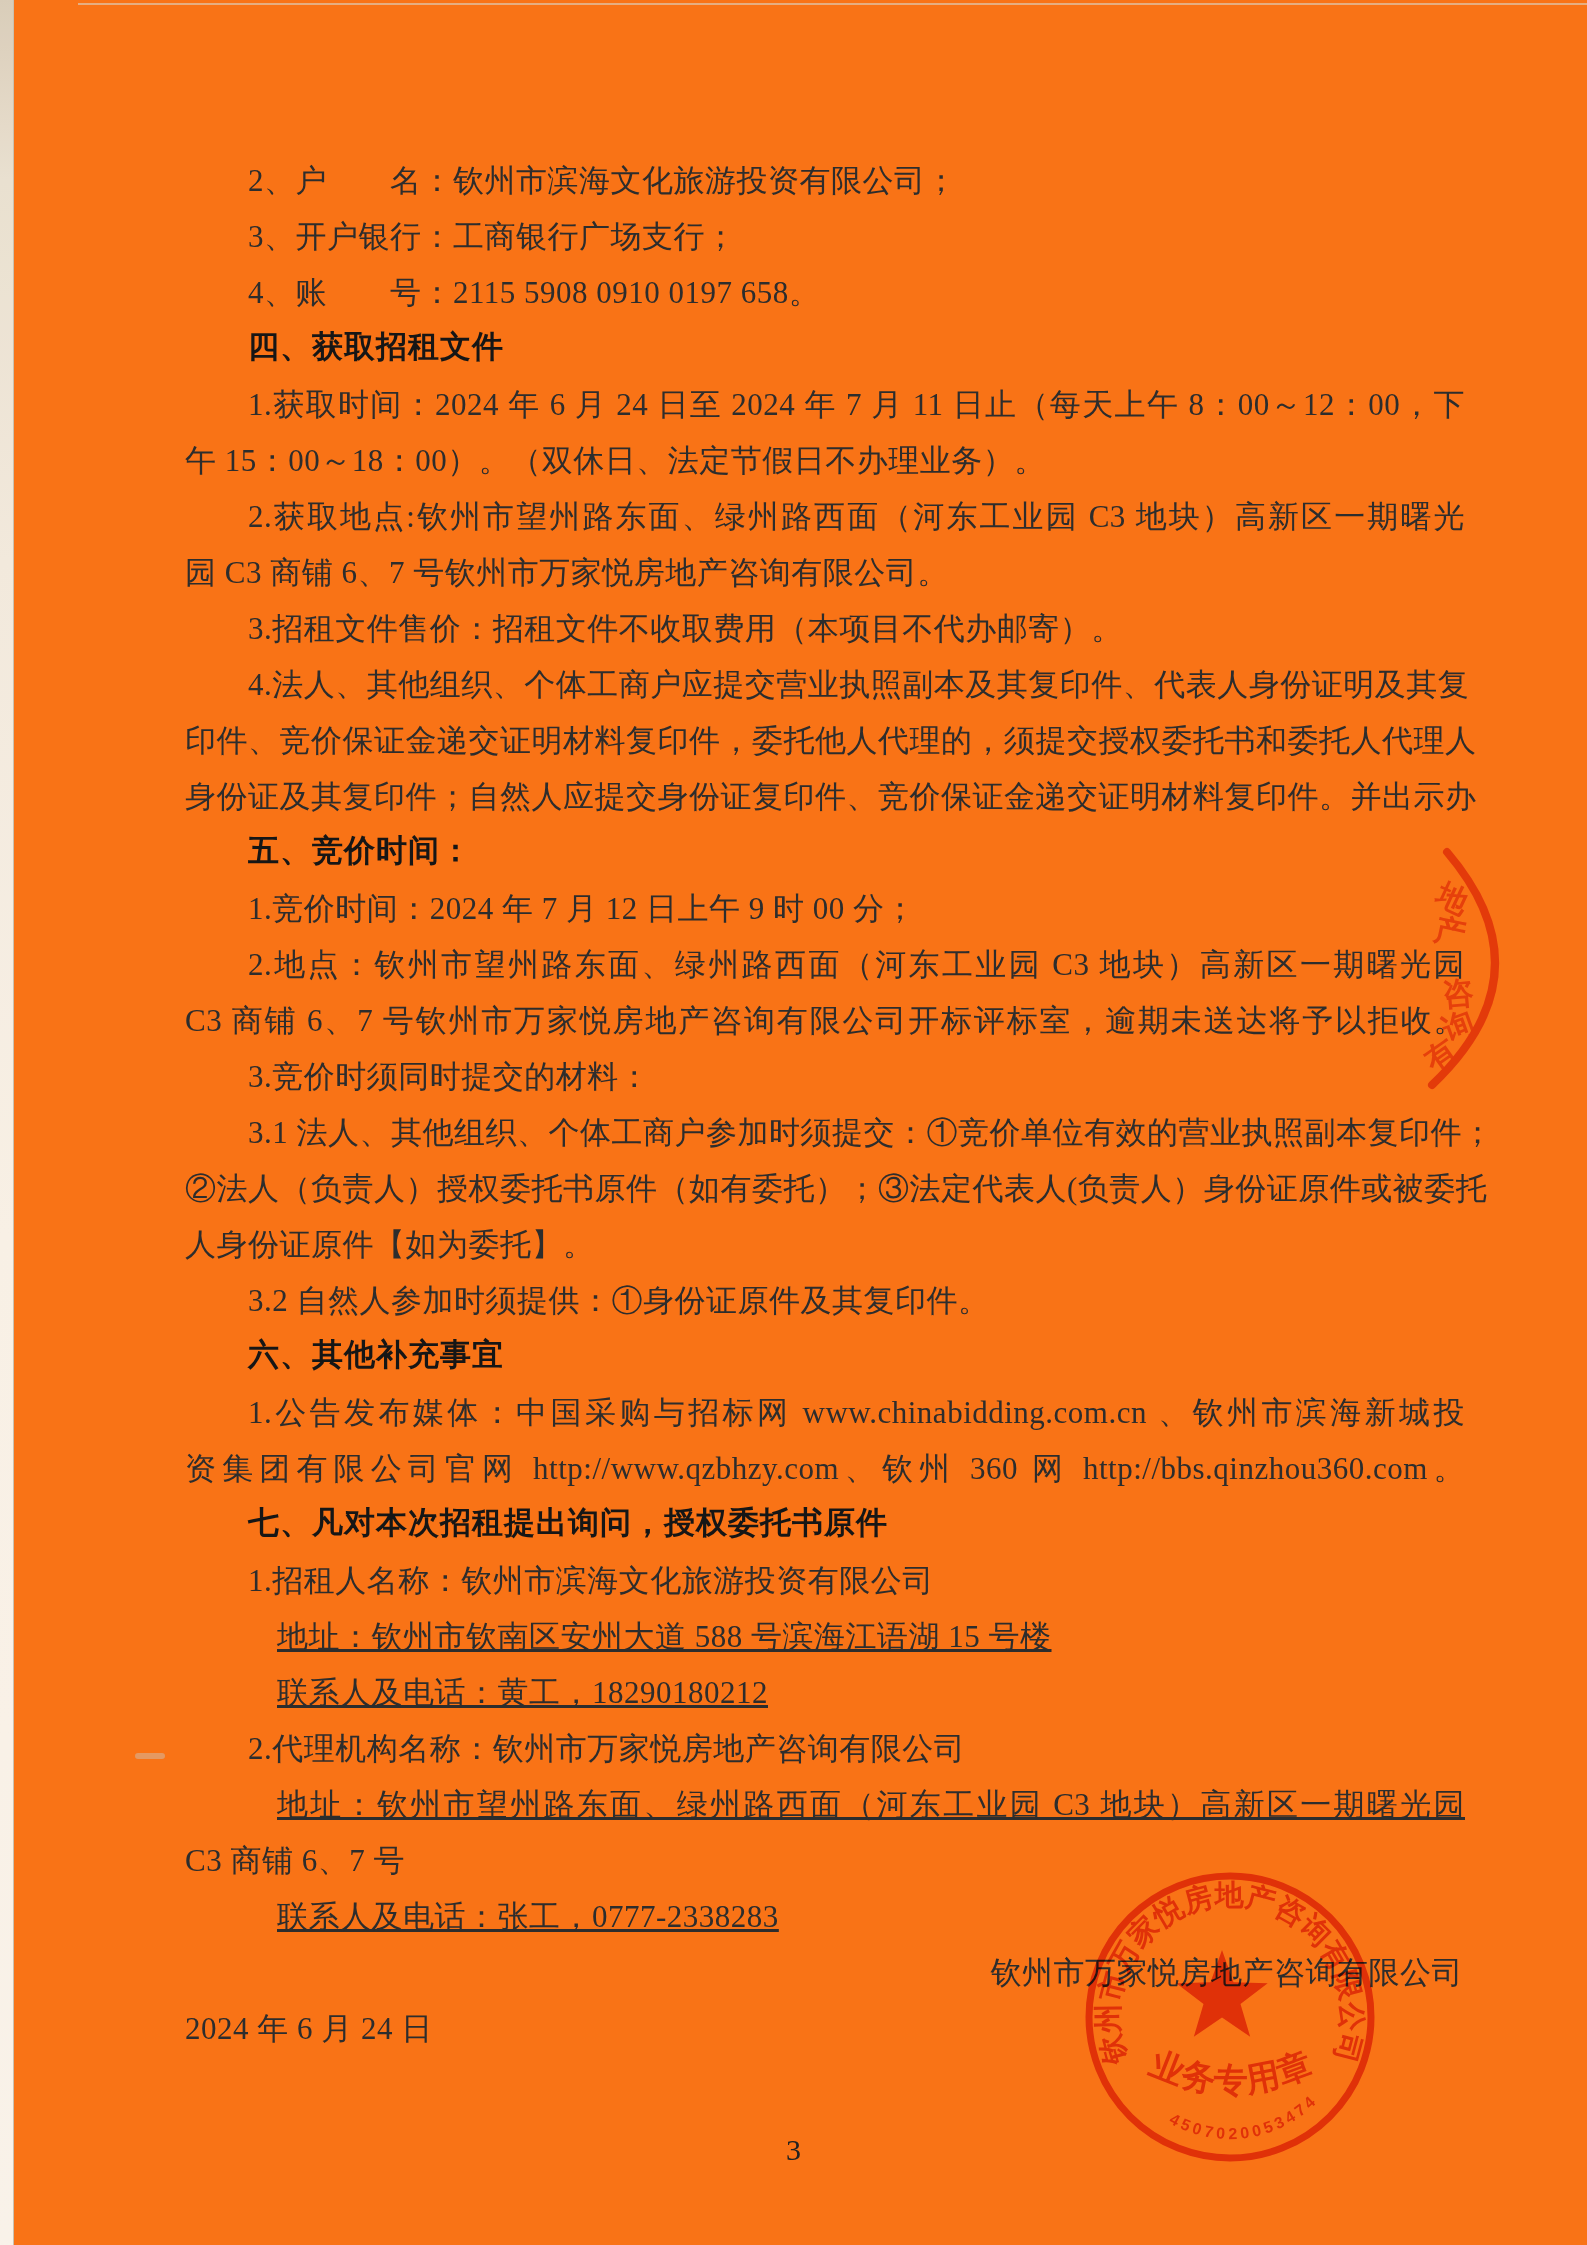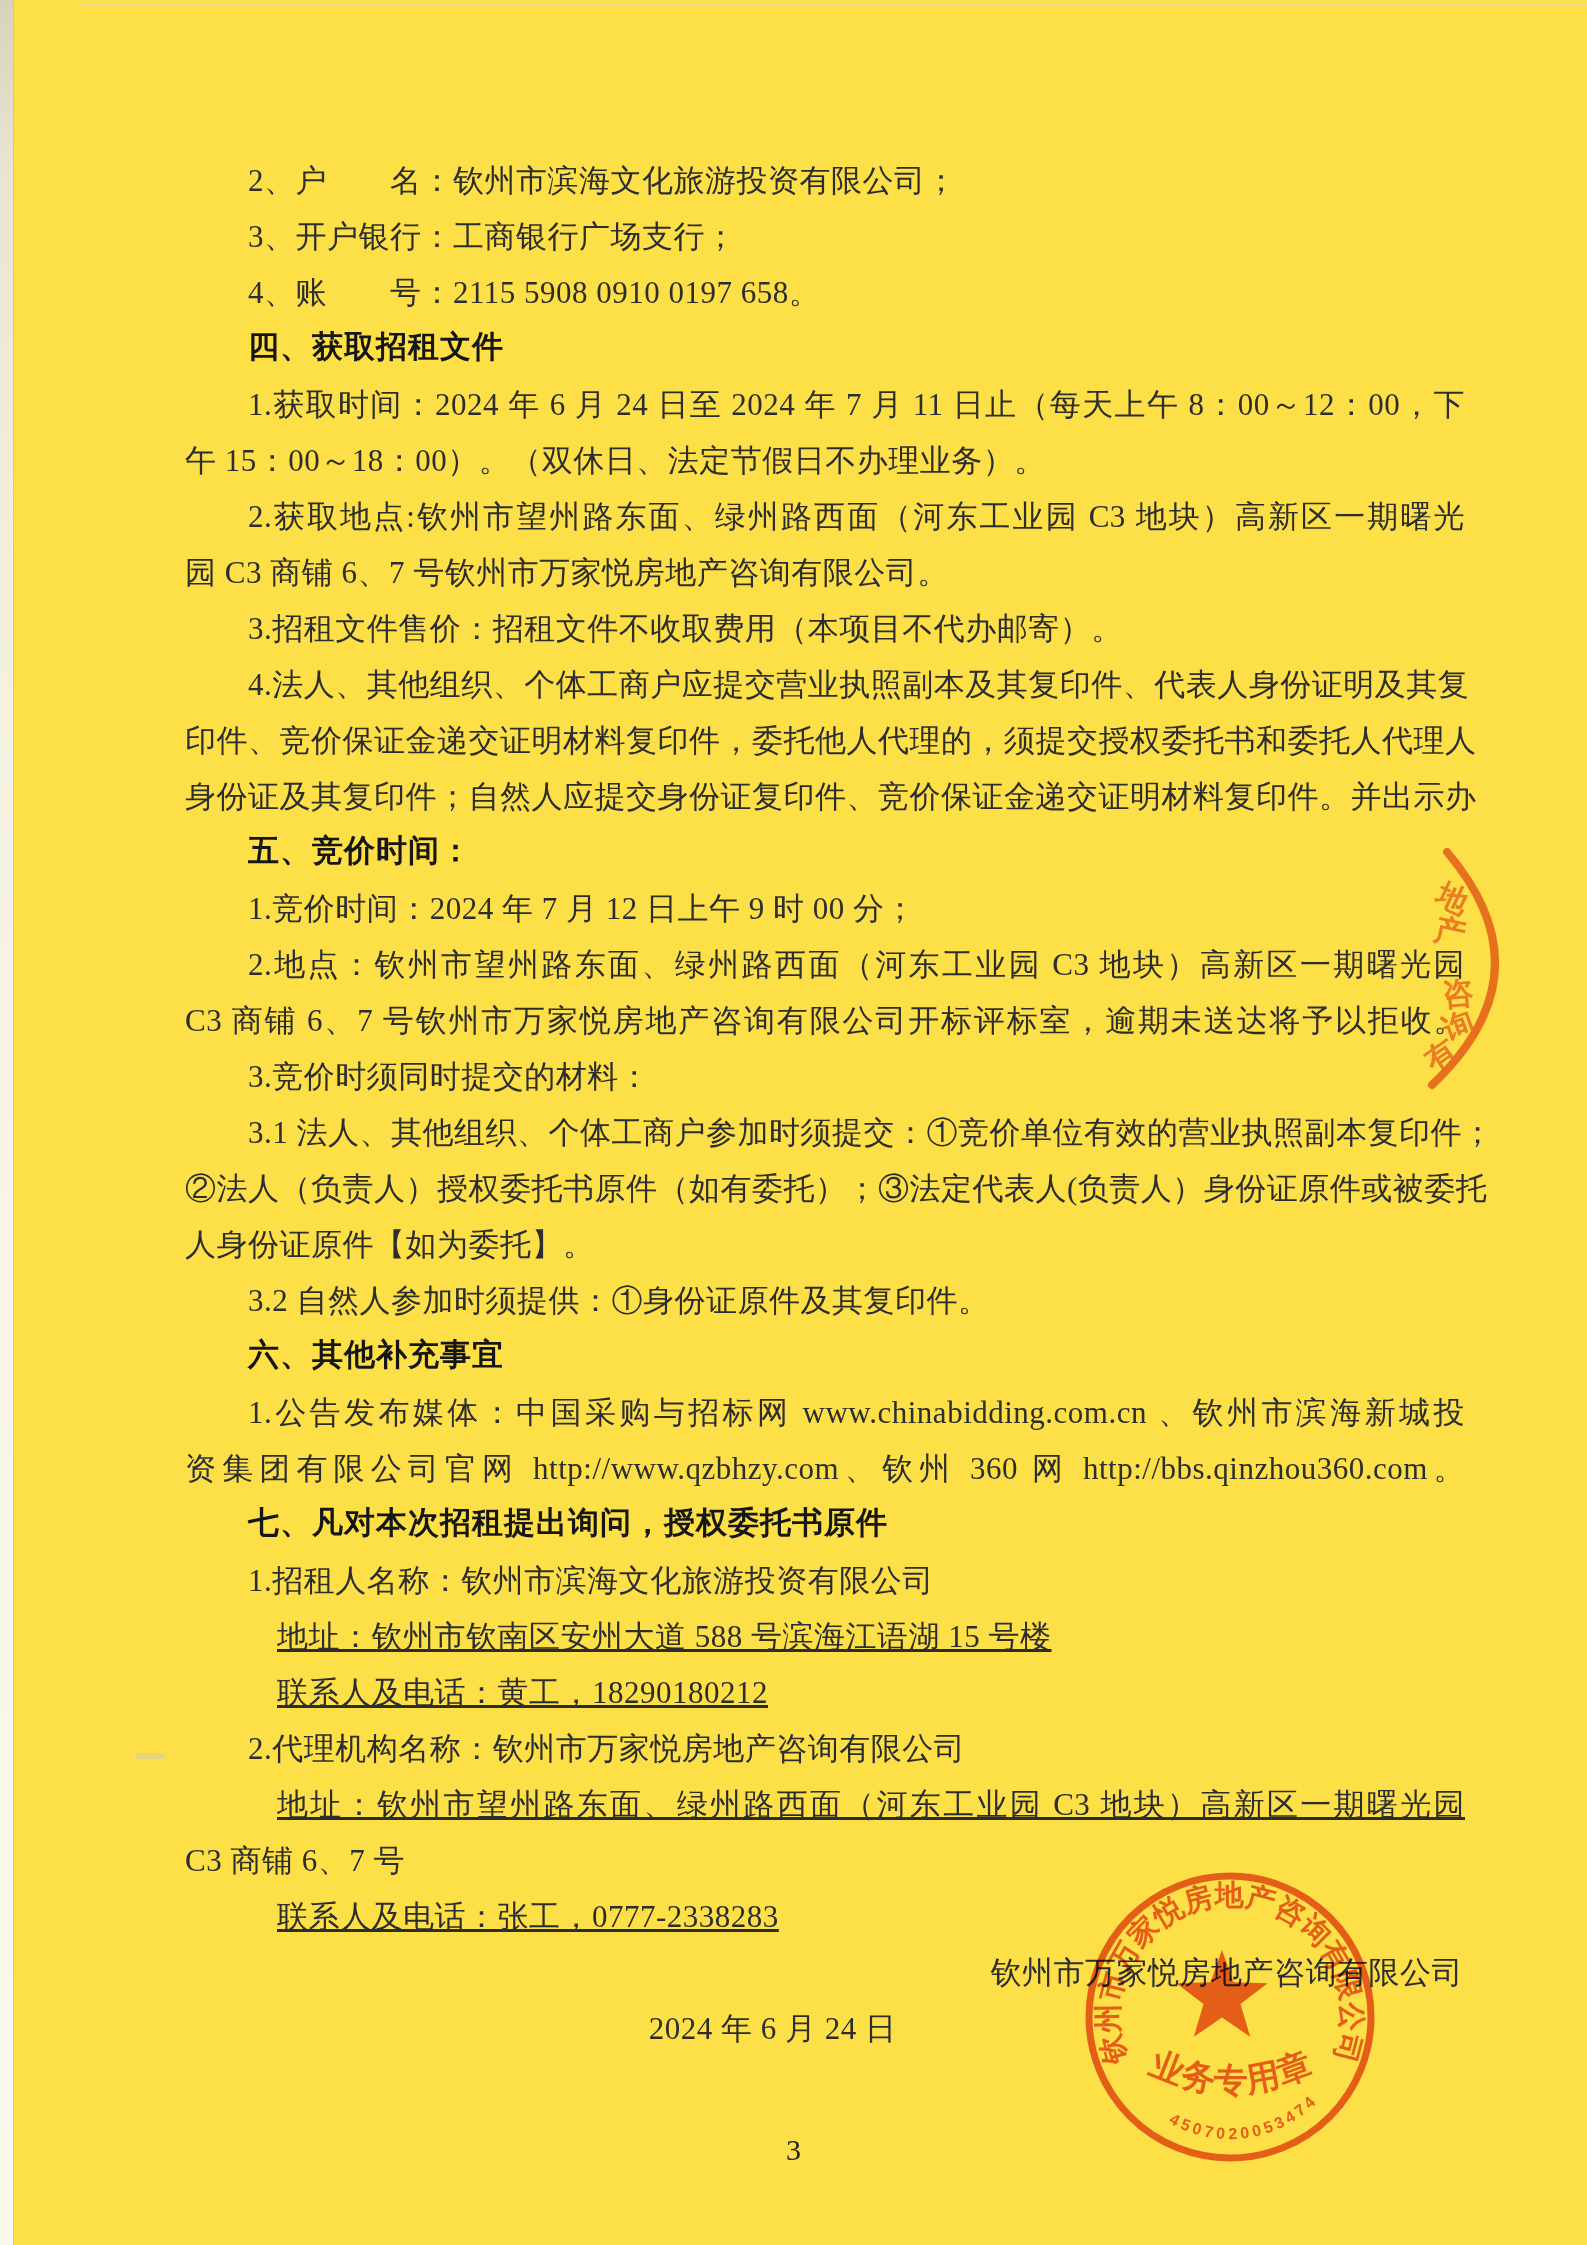--- a/index.html
+++ b/index.html
@@ -1,19 +1,19 @@
 <!DOCTYPE html>
 <html><head>
 <meta charset="utf-8">
 <style>
   html,body{margin:0;padding:0;background:#888;}
   .page{
     position:relative;
     width:1587px;height:2245px;
-    background:#fde047;
+    background:#f97316;
     overflow:hidden;
     font-family:"Liberation Serif","DejaVu Serif",serif;
     color:#2d2d2d;
   }
   
   .edge-left{
     position:absolute;left:0;top:0;width:13px;height:100%;
     background:linear-gradient(180deg,#d8d2c2 0%,#e9e6da 8%,#f2f0e7 25%,#f8f7f1 55%,#faf9f5 100%);
     border-right:1px solid #c8c5b8;opacity:.95;
   }
@@ -34,21 +34,21 @@
     white-space:nowrap;letter-spacing:.5px;
   }
   .i1{padding-left:63px;}
   .i2{padding-left:92px;text-decoration:underline;}
   .h{
     font-family:Liberation Mono, monospace;
     font-weight:700;color:#161616;letter-spacing:1px;
   }
   .j{text-align:justify;text-align-last:justify;}
   .sigc{text-align:right;padding-right:2px;}
-  .sigd{text-align:center;padding-right:105px;}
+  .sigd{text-align:left;padding-right:105px;}
   .page-num{
     position:absolute;left:0;top:2122px;width:100%;height:56px;
     line-height:56px;text-align:center;font-size:30px;color:#222;
   }
   
   .seal{position:absolute;mix-blend-mode:multiply;opacity:.85;pointer-events:none;}
   .seal-main{left:1066px;top:1853px;}
   .seal-partial{left:1400px;top:838px;}
   .seal text{font-family:"Liberation Sans","DejaVu Sans",sans-serif;font-weight:700;}
 </style>

